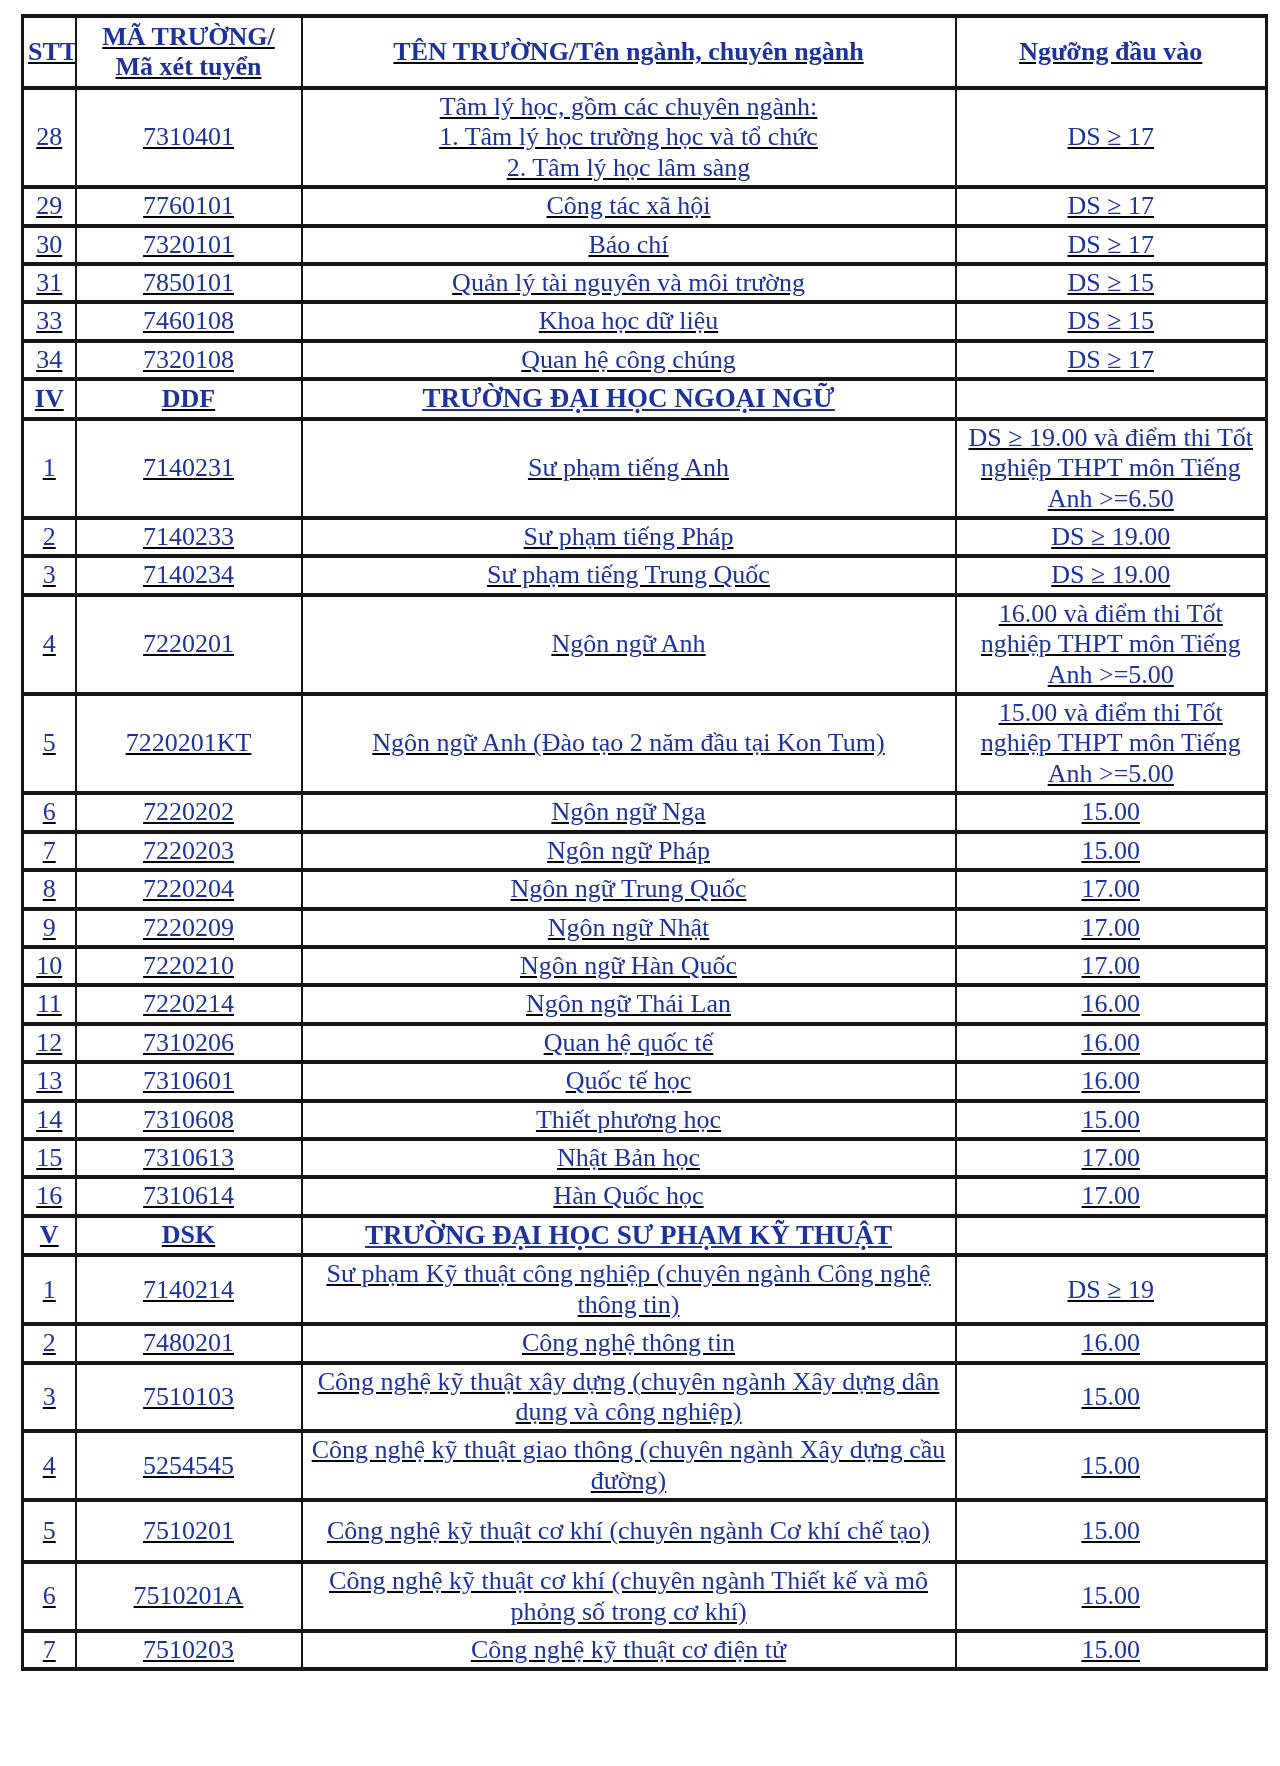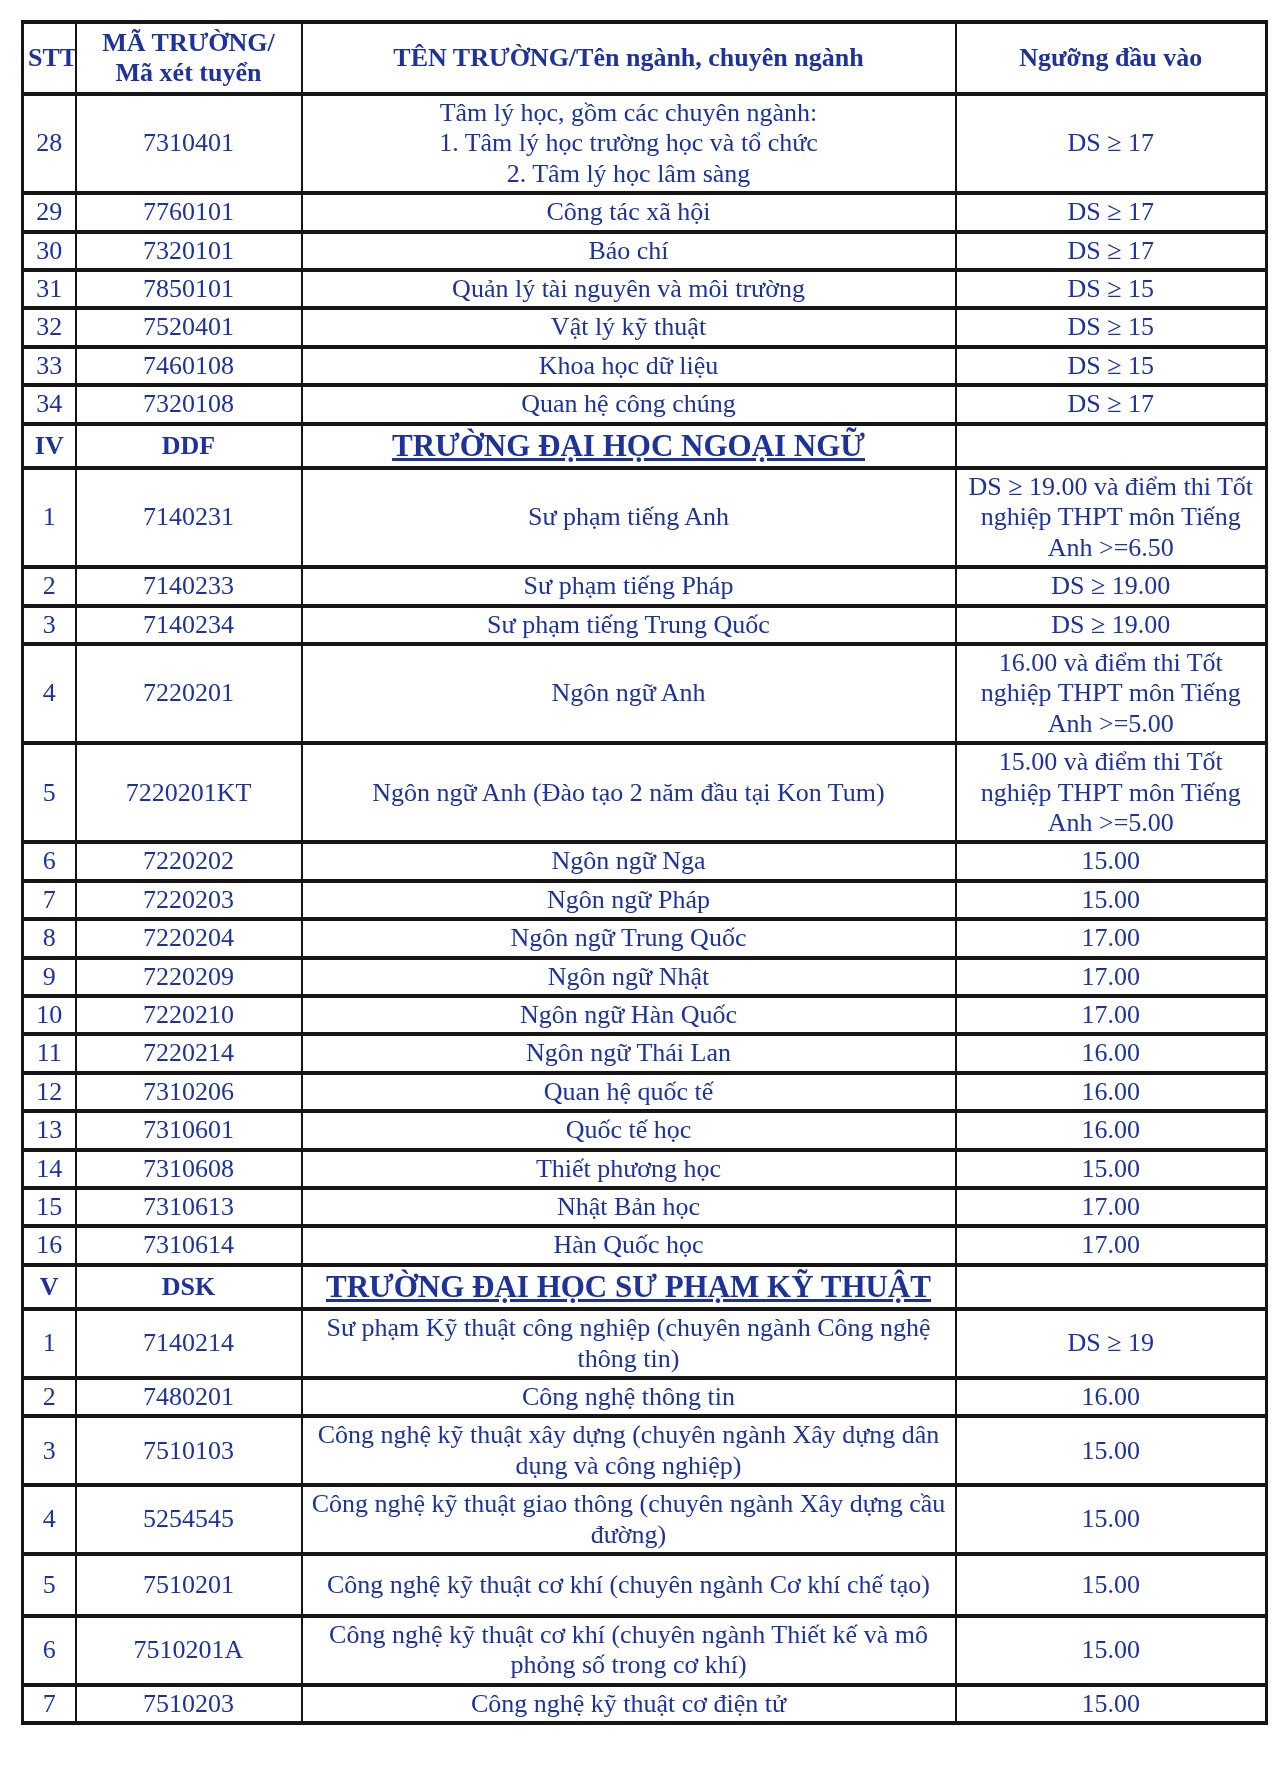--- a/index.html
+++ b/index.html
@@ -12,21 +12,22 @@
     padding:0;
     background:var(--bg);
     width:1280px;
     font-family:"Liberation Serif", serif;
   }
   .doc{
     width:1071px;
     min-height:1766px;
     background:var(--bg);
     box-sizing:border-box;
-    padding:20px 0 0 21px;
+    padding:14px 0 0 21px;
+    text-decoration:underline;
   }
   table.adm{
     border-collapse:collapse;
     table-layout:fixed;
     width:1244px;
     border:3px solid var(--border);
   }
   table.adm th, table.adm td{
     border:2px solid var(--border);
     border-top-width:4px;
@@ -55,21 +56,21 @@
     white-space:pre-line;
   }
   td.c-threshold{
     padding-left:10px;
     padding-right:10px;
   }
   tr.section td{
     font-weight:bold;
   }
   tr.section td.c-name{
-    font-size:31px;
+    font-size:27px;
     text-decoration:underline;
     white-space:normal;
   }
   td.valign-bottom{
     vertical-align:bottom;
     padding-bottom:4px;
   }
 </style>
 </head>
 <body>
@@ -112,26 +113,20 @@
     <td class="c-name">Báo chí</td>
     <td class="c-threshold">DS ≥ 17</td>
   </tr>
         <tr style="height: 36px;">
     <td class="c-stt">31</td>
     <td class="c-code">7850101</td>
     <td class="c-name">Quản lý tài nguyên và môi trường</td>
     <td class="c-threshold">DS ≥ 15</td>
   </tr>
         <tr style="height: 36px;">
-    <td class="c-stt">32</td>
-    <td class="c-code">7520401</td>
-    <td class="c-name">Vật lý kỹ thuật</td>
-    <td class="c-threshold">DS ≥ 15</td>
-  </tr>
-        <tr style="height: 36px;">
     <td class="c-stt">33</td>
     <td class="c-code">7460108</td>
     <td class="c-name">Khoa học dữ liệu</td>
     <td class="c-threshold">DS ≥ 15</td>
   </tr>
         <tr style="height: 36px;">
     <td class="c-stt">34</td>
     <td class="c-code">7320108</td>
     <td class="c-name">Quan hệ công chúng</td>
     <td class="c-threshold">DS ≥ 17</td>

